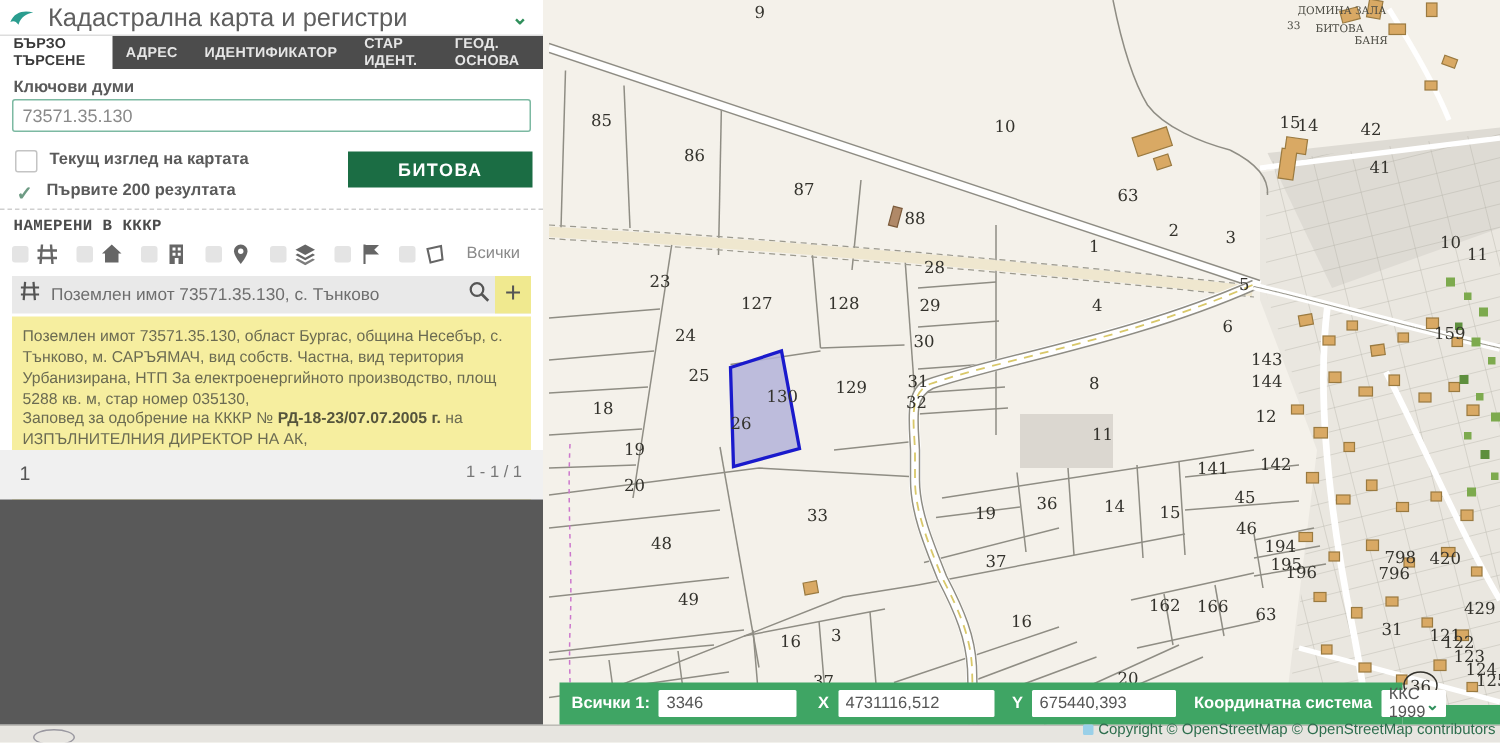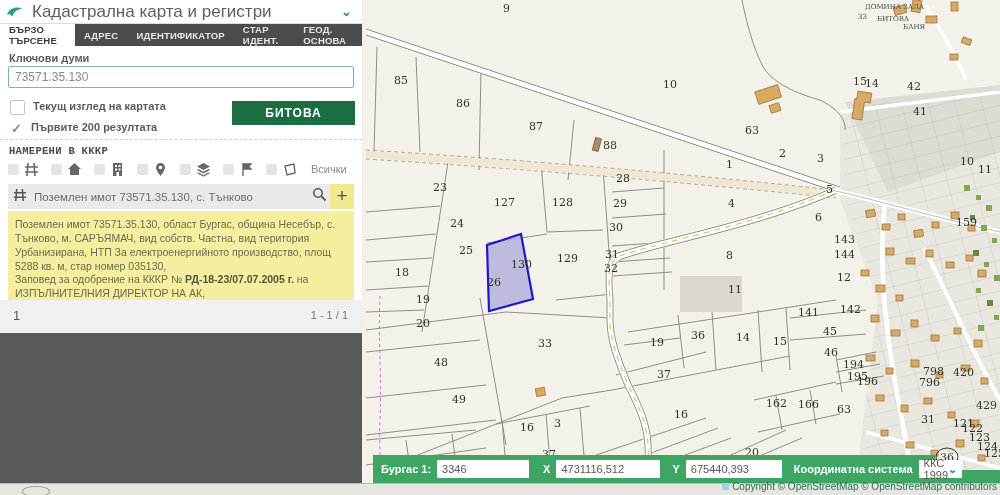--- a/index.html
+++ b/index.html
@@ -337,21 +337,21 @@
           <text x="499" y="9" class="place">ДОМИНА ЗАЛА</text>
           <text x="492" y="19" class="place">33</text>
           <text x="511" y="21" class="place">БИТОВА</text>
           <text x="537" y="29" class="place">БАНЯ</text>
         </g>
     </svg>
 
   </div>
 
   <div id="statusbar">
-    <span class="slabel">Бургас  1:</span>
+    <span class="slabel">Всички  1:</span>
     <input id="scale-input" value="3346" style="">
     <span class="slabel">X</span>
     <input id="x-input" value="4731116,512" style="">
     <span class="slabel">Y</span>
     <input id="y-input" value="675440,393" style="">
     <span class="slabel">Координатна система</span>
     <div id="crs-box">
       <span>ККС 1999</span>
       <span class="chev">⌄</span>
     </div>

